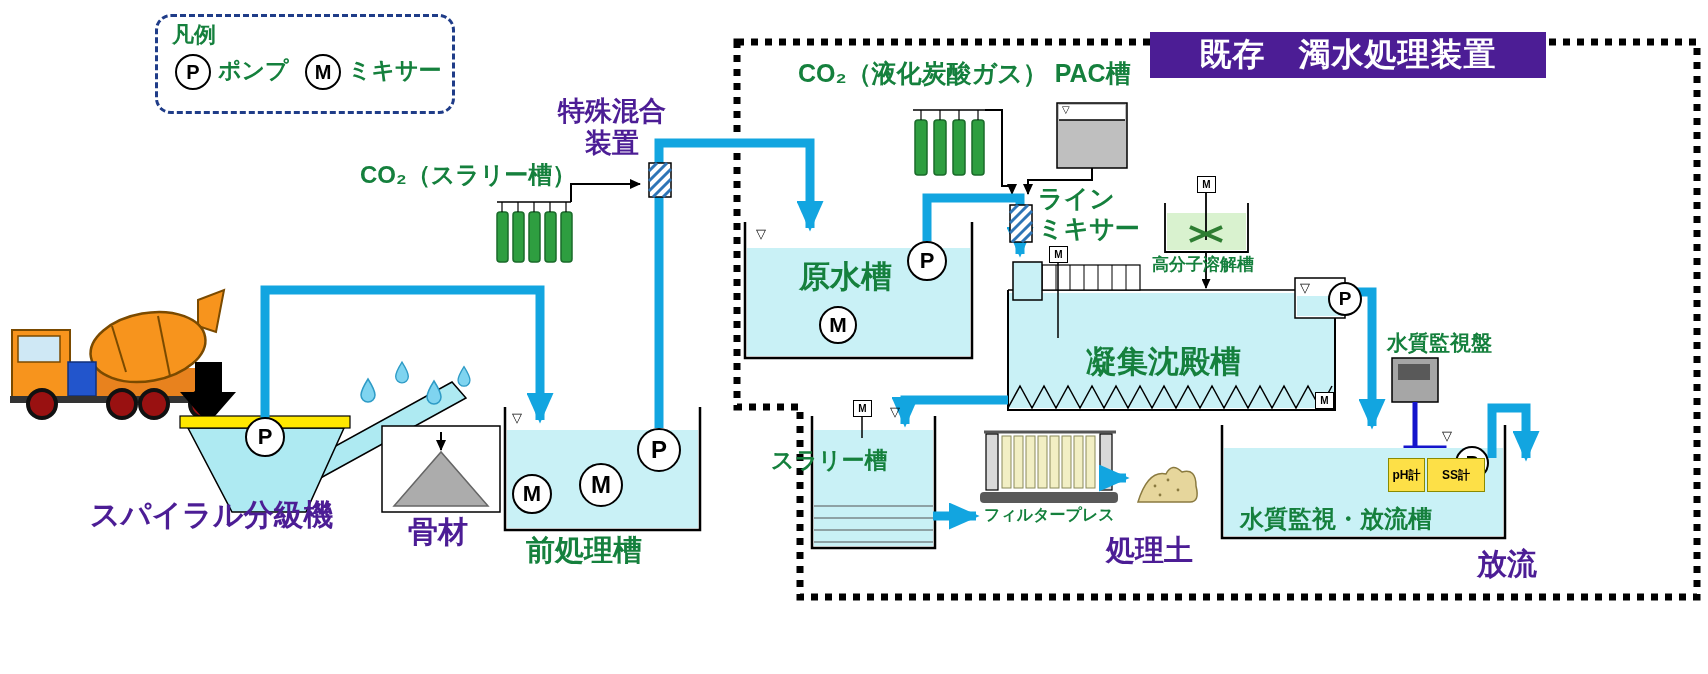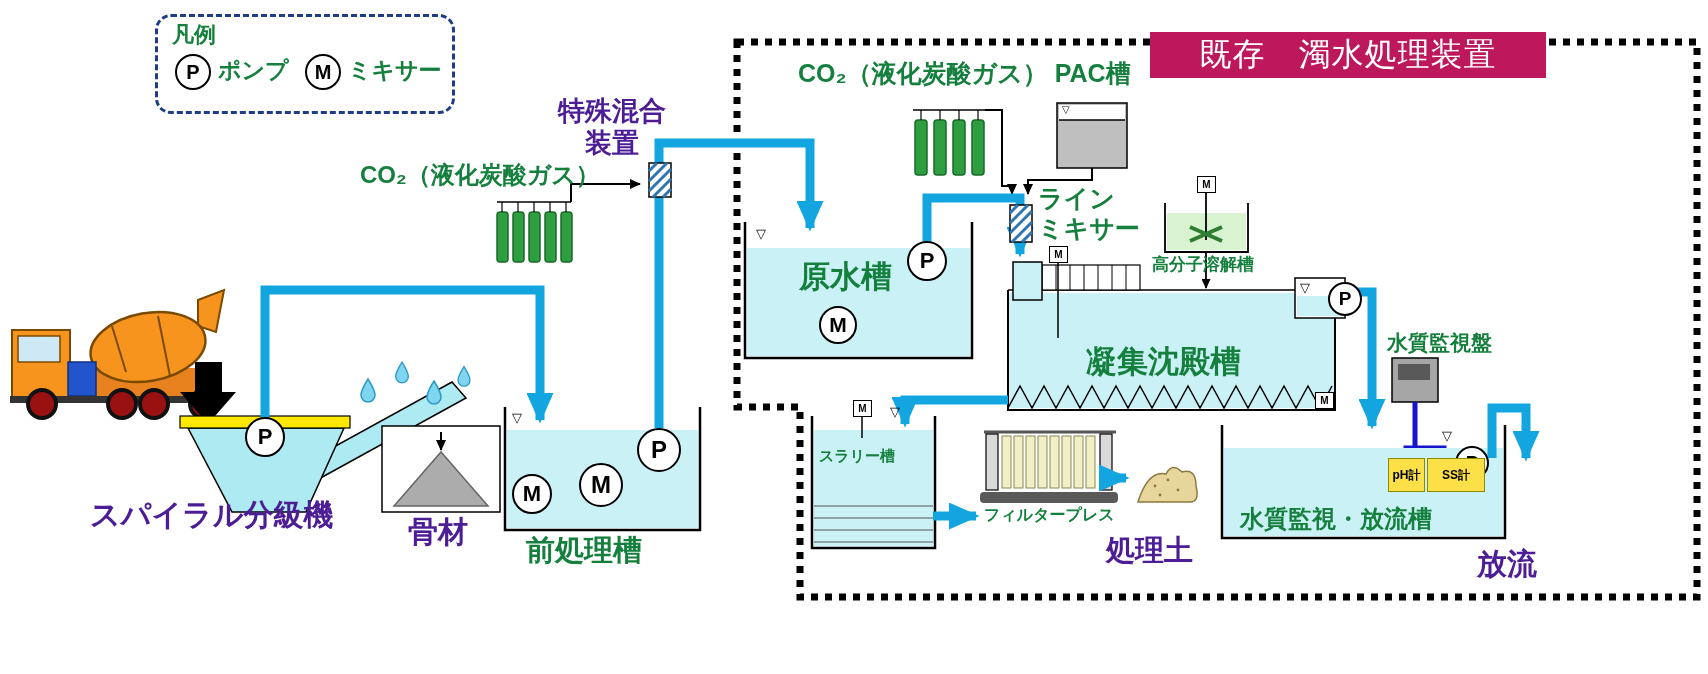--- a/index.html
+++ b/index.html
@@ -7,21 +7,21 @@
   body{font-family:"Liberation Sans","DejaVu Sans",sans-serif}
   .stage{position:relative;width:1708px;height:674px;background:#fff;overflow:hidden}
   .abs{position:absolute}
   .lbl{position:absolute;font-weight:bold;color:#15803d;white-space:pre-line;line-height:1.18}
   .red{color:#4c1d95}
   .pm{position:absolute;border:2.5px solid #000;border-radius:50%;background:#fff;display:flex;align-items:center;justify-content:center;font-weight:bold;color:#000}
   .mbox{position:absolute;width:19px;height:17px;border:1.5px solid #000;background:#fff;display:flex;align-items:center;justify-content:center;font-size:10px;font-weight:bold}
   .wl{position:absolute;font-size:13px;font-weight:bold;color:#000}
   .meter{position:absolute;background:#fde047;border:1.5px solid #8a8a00;display:flex;align-items:center;justify-content:center;font-size:12px;font-weight:bold}
   .legendbox{position:absolute;left:155px;top:14px;width:300px;height:100px;border:3px dashed #1F3C88;border-radius:16px;background:#fff}
-  .titlebox{position:absolute;left:1150px;top:32px;width:396px;height:46px;background:#be185d;color:#fff;font-weight:normal;font-size:32px;display:flex;align-items:center;justify-content:center;letter-spacing:1px}
+  .titlebox{position:absolute;left:1150px;top:32px;width:396px;height:46px;background:#4c1d95;color:#fff;font-weight:bold;font-size:32px;display:flex;align-items:center;justify-content:center;letter-spacing:1px}
 </style>
 </head>
 <body>
 
 <div class="stage">
 
   <svg class="abs" style="left:0;top:0" width="1708" height="674" viewBox="0 0 1708 674">
     <defs>
       <marker id="mb" markerWidth="3.4" markerHeight="3" refX="3" refY="1.5" orient="auto">
         <path d="M0,0 L3.4,1.5 L0,3 Z" fill="#12A5E0"></path>
@@ -241,30 +241,30 @@
   <div class="pm" style="left:175px;top:54px;width:36px;height:36px;font-size:20px">P</div>
   <div class="lbl" style="left:218px;top:57px;font-size:23px">ポンプ</div>
   <div class="pm" style="left:305px;top:54px;width:36px;height:36px;font-size:20px">M</div>
   <div class="lbl" style="left:348px;top:57px;font-size:23px">ミキサー</div>
 
   <div class="titlebox">既存　濁水処理装置</div>
 
   <div class="lbl red" style="left:90px;top:497px;font-size:30px">スパイラル分級機</div>
   <div class="lbl red" style="left:408px;top:514px;font-size:30px">骨材</div>
   <div class="lbl" style="left:526px;top:533px;font-size:29px">前処理槽</div>
-  <div class="lbl" style="left:360px;top:161px;font-size:24px">CO₂（液化炭酸ガス）</div>
+  <div class="lbl" style="left:360px;top:161px;font-size:24px">CO₂（スラリー槽）</div>
   <div class="lbl red" style="left:551px;top:96px;font-size:27px;width:122px;text-align:center">特殊混合
 装置</div>
   <div class="lbl" style="left:798px;top:59px;font-size:25px">CO₂（液化炭酸ガス） PAC槽</div>
   <div class="lbl" style="left:799px;top:259px;font-size:31px">原水槽</div>
   <div class="lbl" style="left:1038px;top:184px;font-size:25px">ライン
 ミキサー</div>
   <div class="lbl" style="left:1152px;top:255px;font-size:17px">高分子溶解槽</div>
   <div class="lbl" style="left:1086px;top:344px;font-size:31px">凝集沈殿槽</div>
-  <div class="lbl" style="left:819px;top:447px;font-size:15px">スラリー槽</div>
+  <div class="lbl" style="left:771px;top:447px;font-size:23px">スラリー槽</div>
   <div class="lbl" style="left:984px;top:506px;font-size:16px">フィルタープレス</div>
   <div class="lbl red" style="left:1106px;top:533px;font-size:29px">処理土</div>
   <div class="lbl" style="left:1387px;top:331px;font-size:21px">水質監視盤</div>
   <div class="lbl" style="left:1240px;top:505px;font-size:24px">水質監視・放流槽</div>
   <div class="lbl red" style="left:1477px;top:546px;font-size:30px">放流</div>
 
   <div class="pm" style="left:245px;top:417px;width:40px;height:40px;font-size:22px">P</div>
   <div class="pm" style="left:512px;top:474px;width:40px;height:40px;font-size:22px">M</div>
   <div class="pm" style="left:579px;top:463px;width:44px;height:44px;font-size:24px">M</div>
   <div class="pm" style="left:637px;top:428px;width:44px;height:44px;font-size:24px">P</div>

